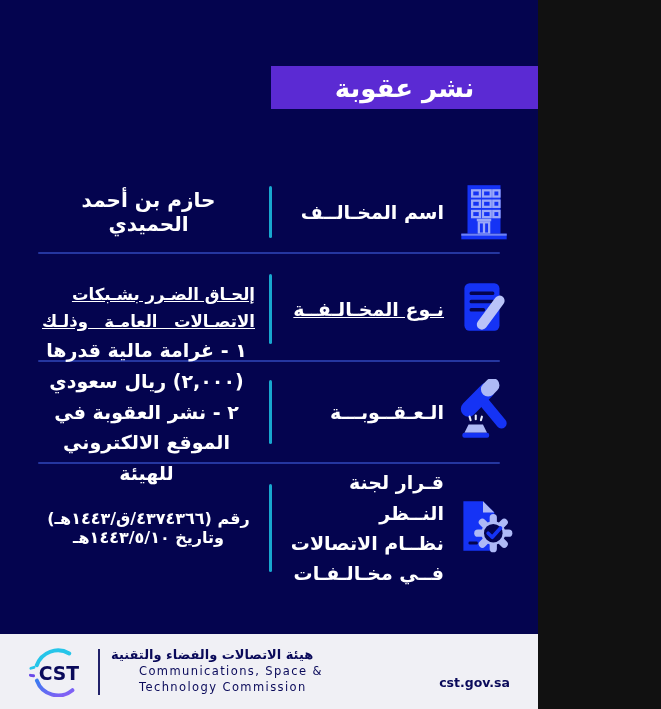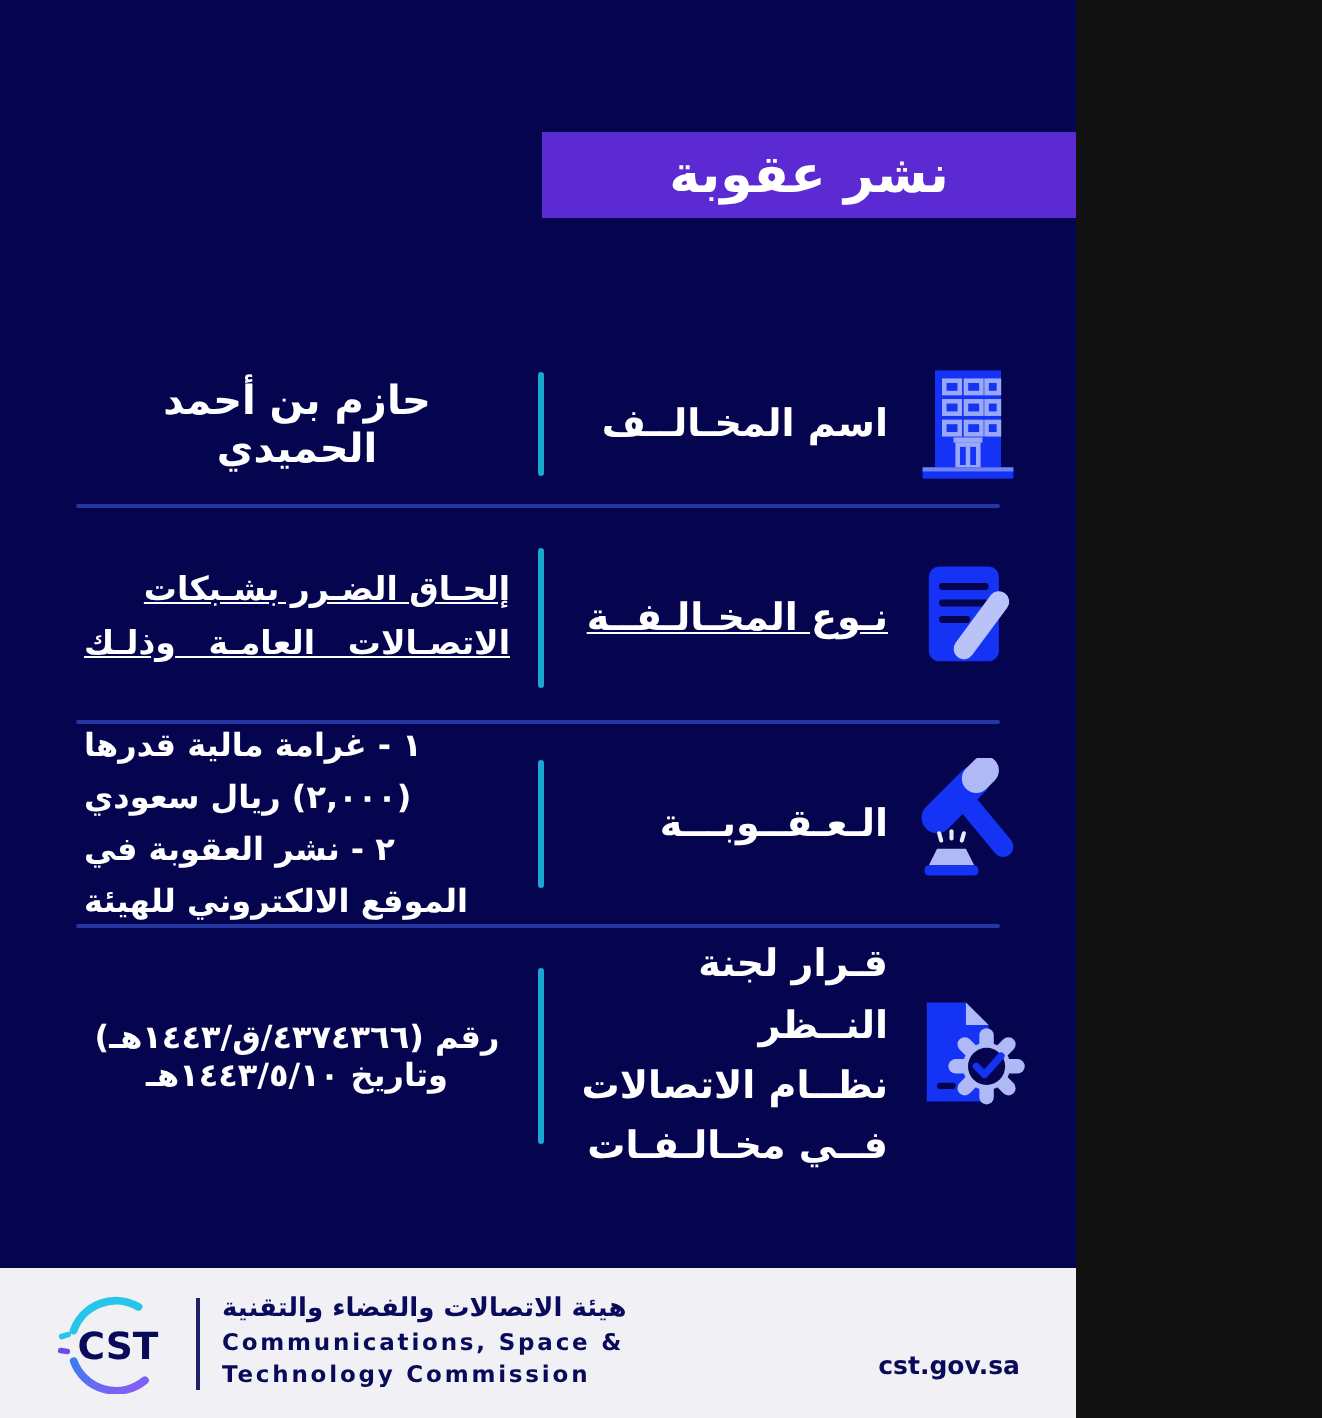--- a/index.html
+++ b/index.html
@@ -16,41 +16,41 @@
   .banner span{color:#fff;font-size:26px;font-weight:bold;direction:rtl;}
   .row{position:absolute;left:36px;right:14px;display:flex;align-items:center;color:#fff;}
   .row-1{top:174px;height:76px;}
   .row-2{top:262px;height:94px;text-decoration:underline;}
   .row-3{top:368px;height:88px;}
   .row-4{top:472px;height:112px;}
   .value{flex:1;font-weight:bold;direction:rtl;padding:0 10px 0 6px;}
   .row-1 .value{text-align:center;font-size:20px;}
   .row-2 .value{font-size:16.5px;line-height:1.62;text-align:right;}
   .row-2 .value div{text-align-last:justify;}
-  .row-3 .value{font-size:16px;line-height:1.62;text-align:left;padding-right:14px;}
+  .row-3 .value{font-size:19px;line-height:1.62;text-align:center;padding-right:14px;}
   .row-4 .value{text-align:center;font-size:16px;}
   .vdiv{width:3px;align-self:stretch;margin:12px 4px;background:var(--divider-teal,#18a8cf);border-radius:2px;}
   .label{width:162px;font-weight:bold;font-size:19px;text-align:right;direction:rtl;padding-left:6px;line-height:1.6;color:#fff;}
   .iconbox{width:80px;display:flex;justify-content:center;align-items:center;}
   .iconbox svg{width:66px;height:66px;}
   .sep{position:absolute;left:38px;right:38px;height:2px;background:var(--separator,#2b3fae);opacity:.85;border-radius:1px;}
   .sep-1{top:252px;}
   .sep-2{top:360px;}
   .sep-3{top:462px;}
   .footer{
     position:absolute;left:0;right:0;bottom:0;height:75px;
     background:var(--footer-bg,#f0f0f5);
     display:flex;align-items:center;padding:0 28px;box-sizing:border-box;
   }
   .footer-left{display:flex;align-items:center;}
   .logo{width:60px;height:50px;margin-right:10px;}
   .footer-vdiv{width:2px;height:46px;background:var(--footer-text,#0a0a5a);opacity:.9;margin:0 11px 0 0;}
   .org-block{color:var(--footer-text,#0a0a5a);}
   .org-ar{font-size:13px;font-weight:bold;direction:rtl;text-align:left;margin-bottom:2px;}
-  .org-en{font-size:11.5px;font-weight:bold;letter-spacing:1.4px;line-height:1.35;}
+  .org-en{font-size:11.5px;font-weight:normal;letter-spacing:1.4px;line-height:1.35;margin-left:28px;}
   .footer-spacer{flex:1;}
   .website{color:var(--footer-text,#0a0a5a);font-size:12.5px;font-weight:bold;margin-top:22px;}
 </style>
 </head>
 <body>
 
 <div class="page">
 
   <div class="banner">
     <span>نشر عقوبة</span>

